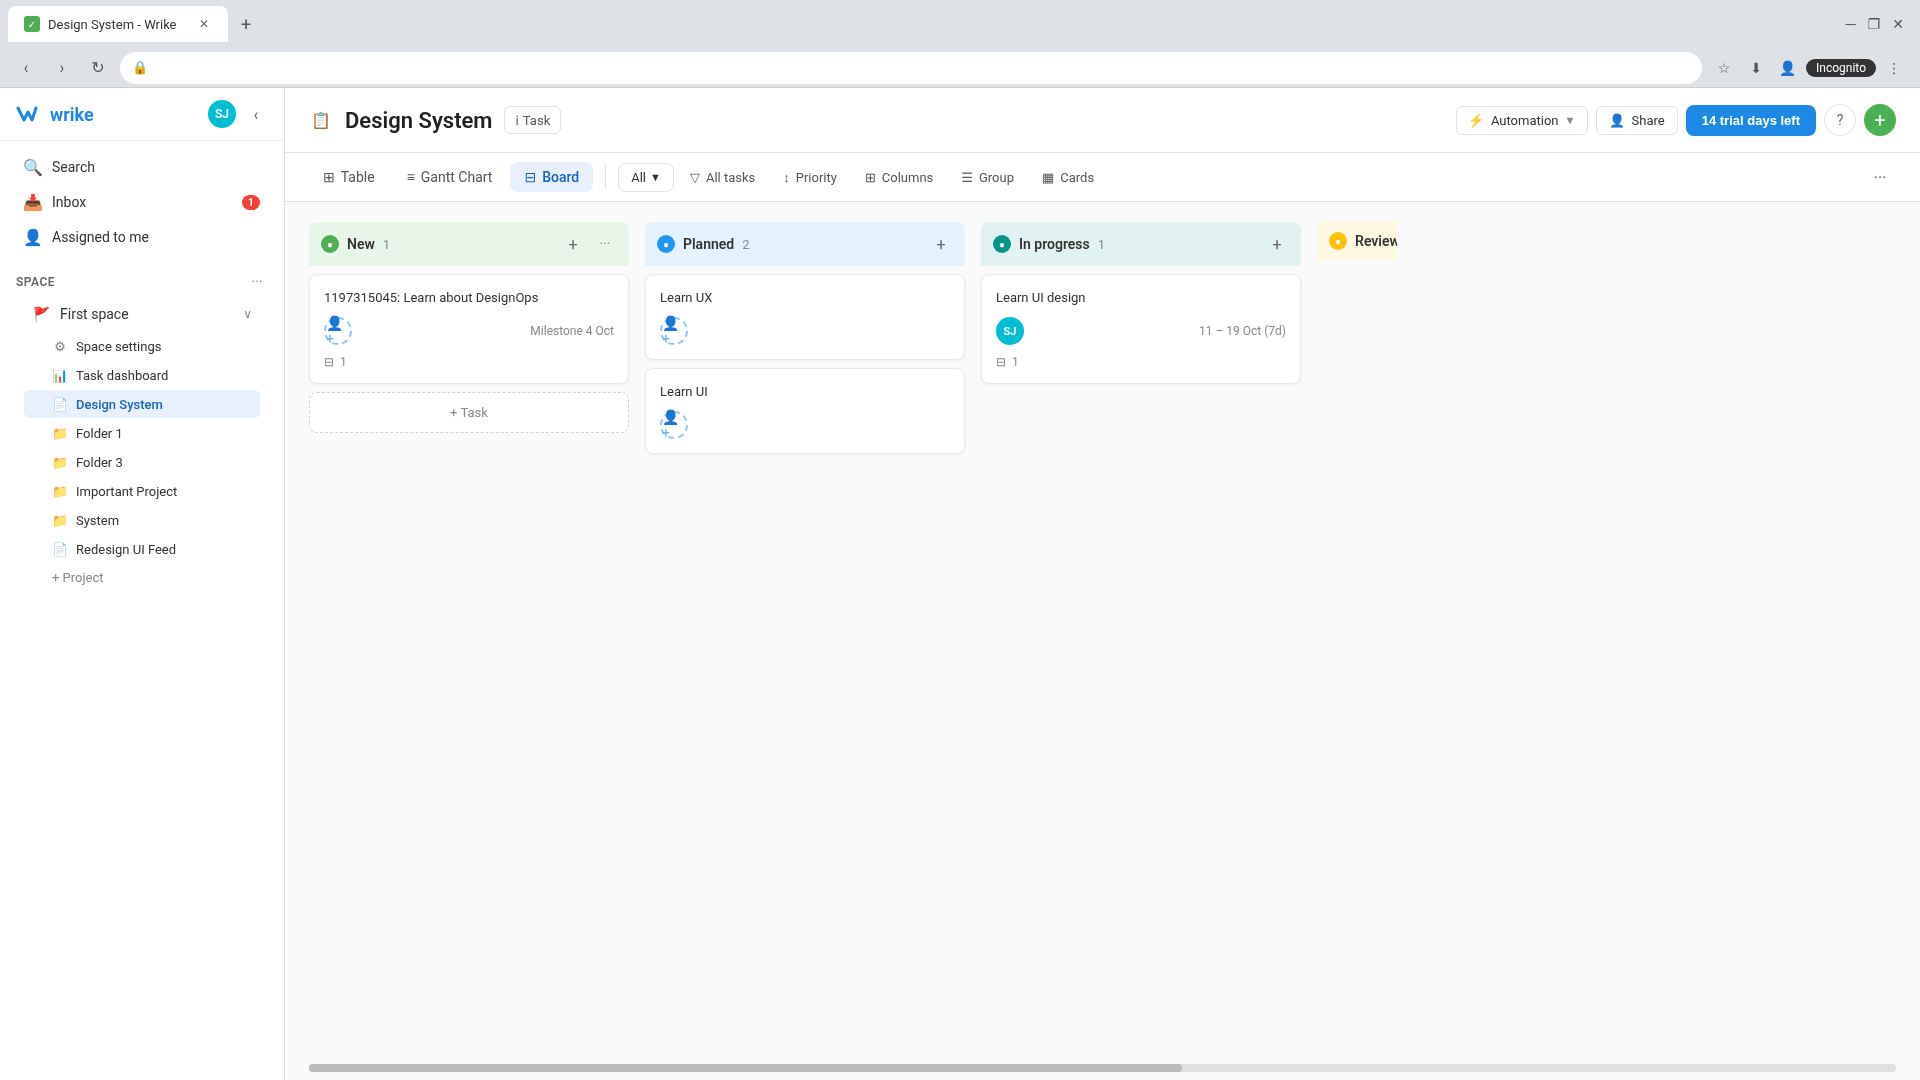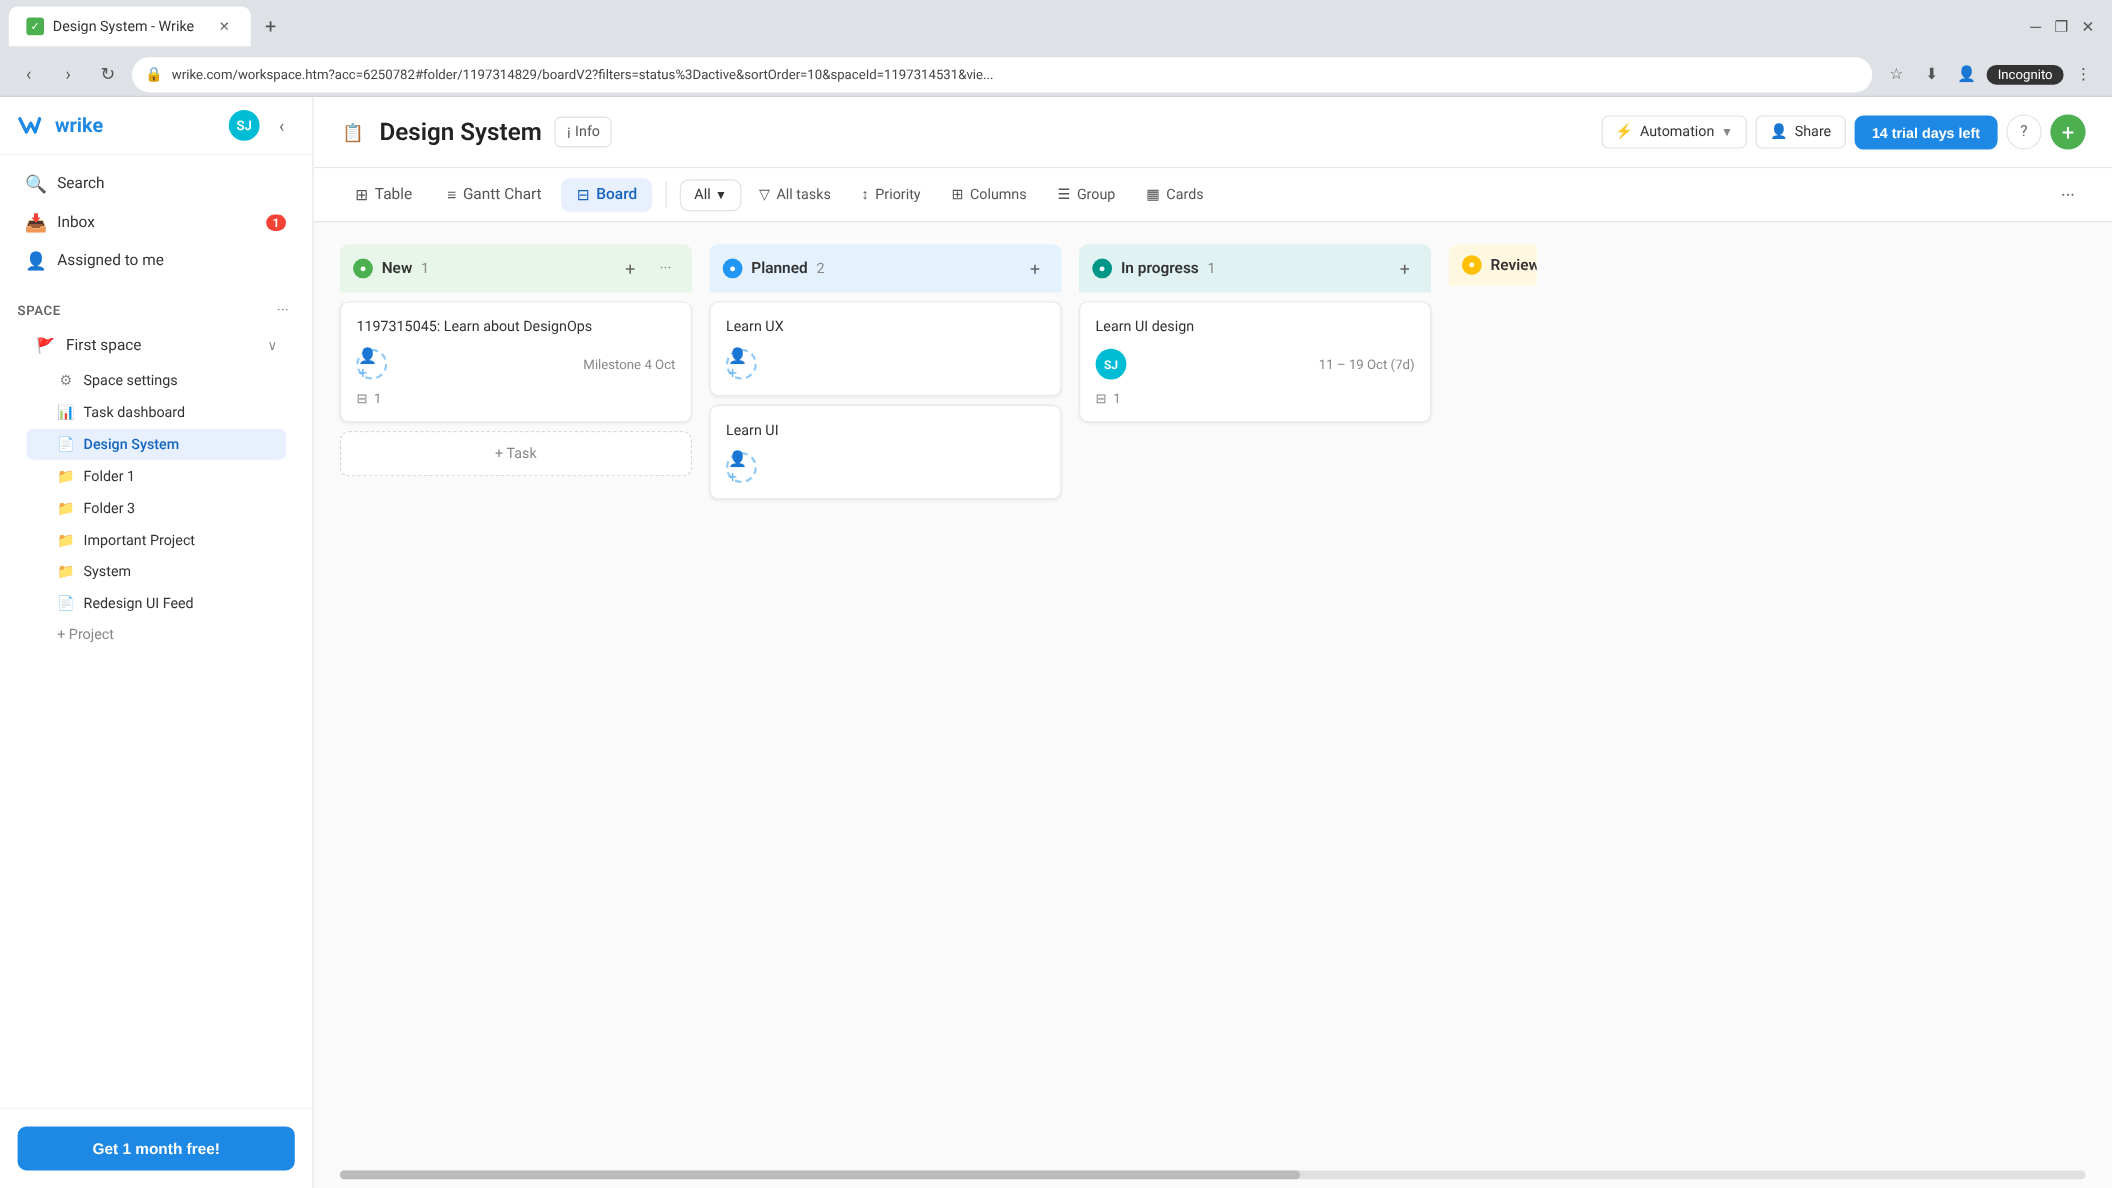--- a/index.html
+++ b/index.html
@@ -137,21 +137,20 @@
     <span style="font-size:14px; color:#555; cursor:pointer;">✕</span>
   </div>
 </div>
 
 <div class="browser-nav-row">
   <div class="nav-btn">‹</div>
   <div class="nav-btn">›</div>
   <div class="nav-btn">↻</div>
   <div class="address-bar">
     <span style="color:#888; font-size:13px;">🔒</span>
-    <span style="font-size:12px; color:#444;">wrike.com/workspace.htm?acc=6250782#folder/1197314829/boardV2?filters=status%3Dactive&amp;sortOrder=10&amp;spaceId=1197314531&amp;vie...</span>
   </div>
   <div class="browser-actions">
     <div class="browser-action-btn">☆</div>
     <div class="browser-action-btn">⬇</div>
     <div class="browser-action-btn">👤</div>
     <div class="incognito-btn">Incognito</div>
     <div class="browser-action-btn">⋮</div>
   </div>
 </div>
 
@@ -231,33 +230,30 @@
       <div class="folder-item">
         <span class="folder-icon">📄</span>
         <span>Redesign UI Feed</span>
       </div>
 
       <div class="add-project">
         <span>+ Project</span>
       </div>
     </div>
 
-    <div class="sidebar-footer">
-      <button class="get-free-btn">Get 1 month free!</button>
-    </div>
   </div>
 
   <div class="main">
 
     <div class="main-header">
       <div class="page-icon">📋</div>
       <h1 class="page-title">Design System</h1>
       <div class="info-btn">
         <span>ℹ</span>
-        <span>Info</span>
+        <span>Task</span>
       </div>
       <div class="header-actions">
         <div class="automation-btn">
           <span>⚡</span>
           <span>Automation</span>
           <span style="font-size:11px; color:#888;">▼</span>
         </div>
         <div class="share-btn">
           <span>👤</span>
           <span>Share</span>

